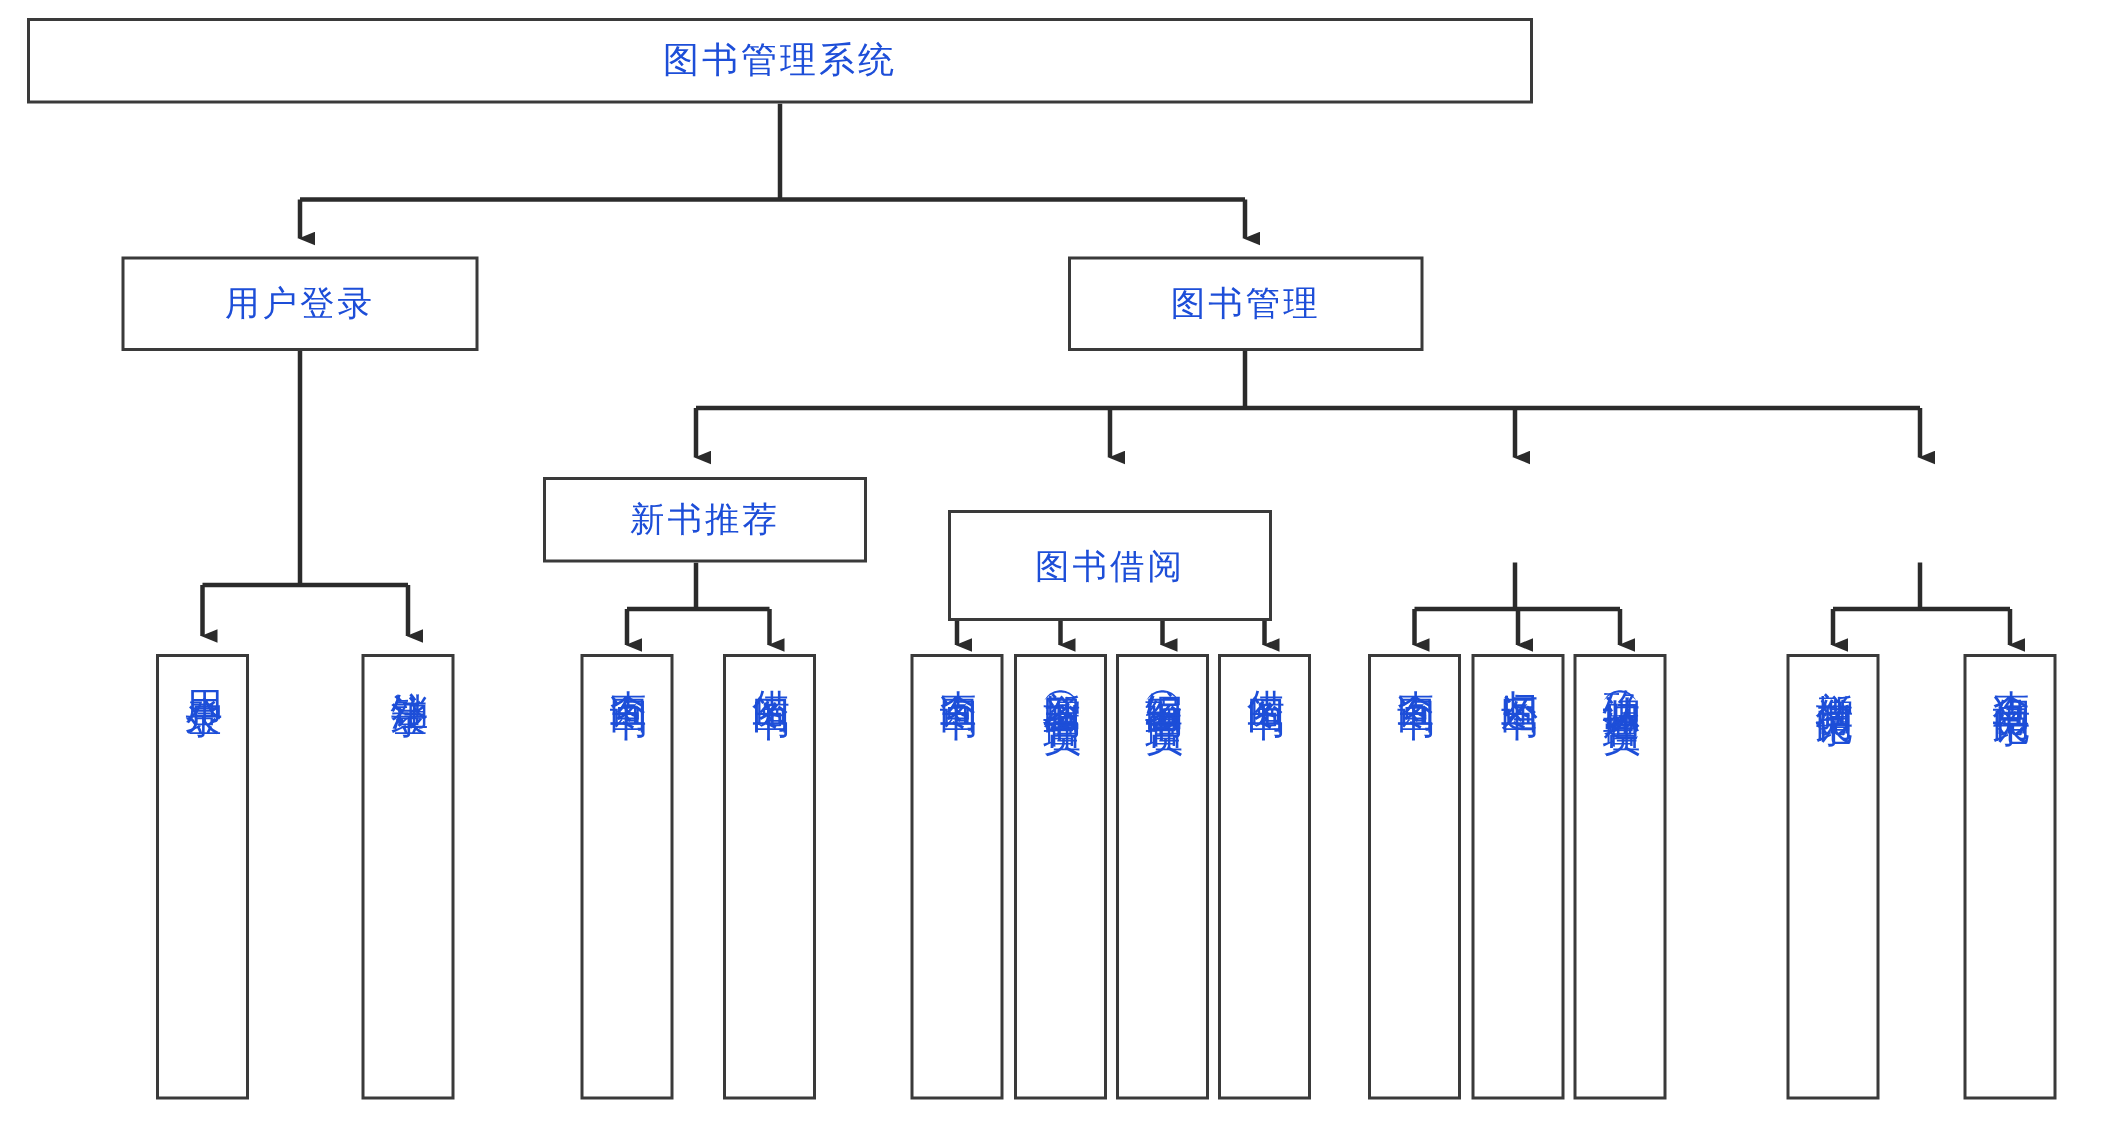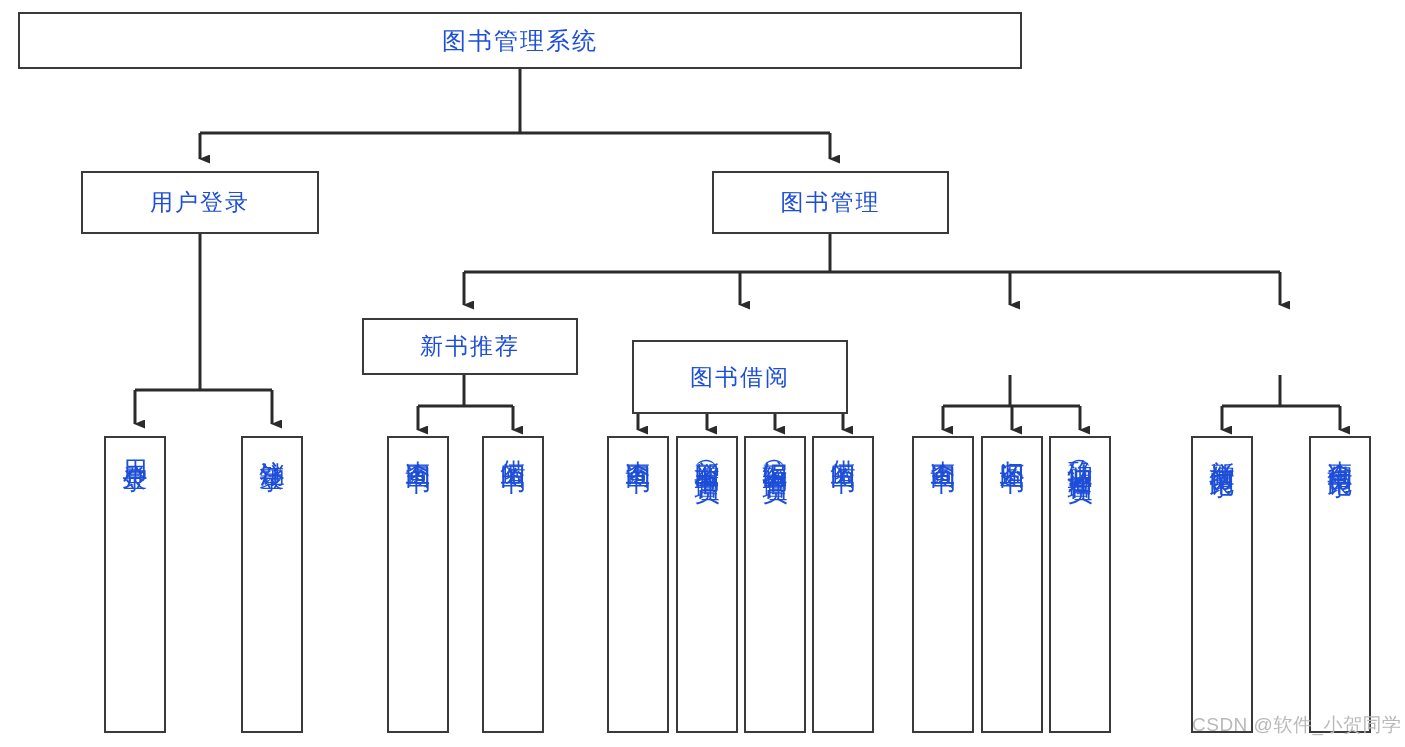--- a/index.html
+++ b/index.html
@@ -190,15 +190,14 @@
     <span class="label">确认归还（管理员）</span>
   </div>
 
   <div class="node v" style="left:1191px; top:436px; width:62px; height:297px;">
     <span class="label">新增借阅记录</span>
   </div>
   <div class="node v" style="left:1309px; top:436px; width:62px; height:297px;">
     <span class="label">查询借阅记录</span>
   </div>
 
-  <div class="watermark" style="left:1192px; top:712px;">CSDN @软件_小贺同学</div>
 
 </div>
 
 </body></html>

